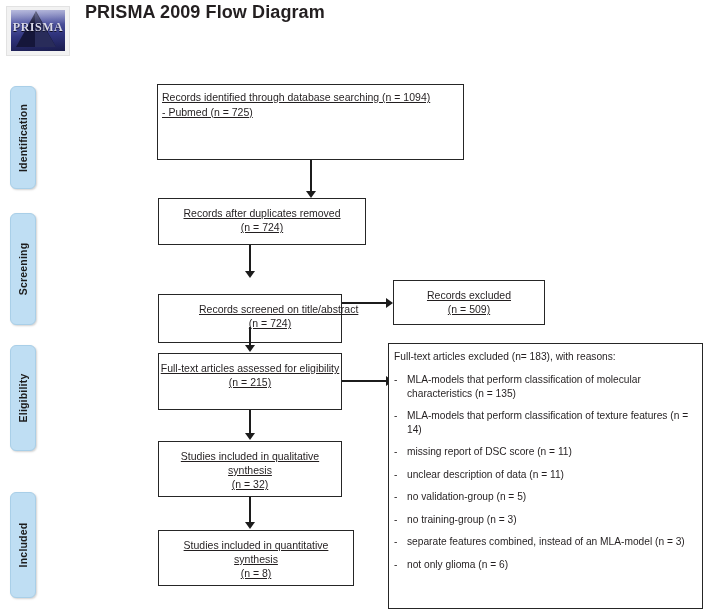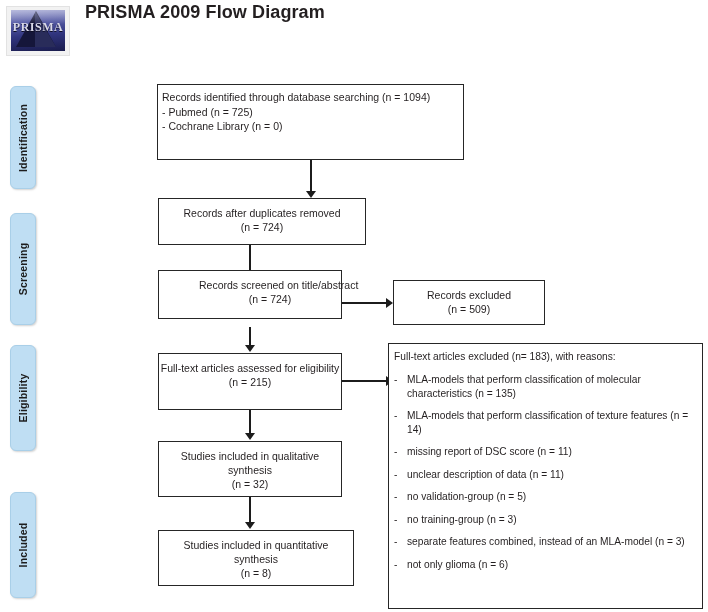--- a/index.html
+++ b/index.html
@@ -108,21 +108,21 @@
     position: absolute;
     box-sizing: border-box;
     background: #ffffff;
     border: 1.6px solid #262626;
     font-size: 10.5px;
     line-height: 14px;
     color: #231f20;
   }
   .flow-box.center { text-align: center; padding-top: 7px; }
   .flow-box.left   { text-align: left; }
-  .flow-box .bx-line { display: block; white-space: nowrap; }
+  .flow-box .bx-line { display: block; white-space: nowrap; text-decoration: underline; }
 
   #box-identified { padding: 5px 0 0 4px; }
   #box-identified .bx-line { line-height: 14.5px; }
 
   #box-excluded-reasons {
     padding: 6px 0 0 5px;
     font-size: 10.2px;
   }
   #box-excluded-reasons .reason-head {
     display: block;
@@ -190,35 +190,34 @@
 <div class="phase-bar" id="phase-eligibility" style="top:345px;height:104px;">
   <span class="phase-label">Eligibility</span>
 </div>
 <div class="phase-bar" id="phase-included" style="top:492px;height:104px;">
   <span class="phase-label">Included</span>
 </div>
 
 <div class="flow-box left" id="box-identified" style="left:157px;top:84px;width:307px;height:76px;">
   <span class="bx-line">Records identified through database searching (n = 1094)</span>
   <span class="bx-line">- Pubmed (n = 725)</span>
-  <span class="bx-line">- Cochrane Library (n = 0)</span>
 </div>
 
 <div class="conn-v" style="left:310px;top:160px;height:31px;"></div>
 <div class="arrow-down" style="left:306px;top:191px;"></div>
 
 <div class="flow-box center" id="box-duplicates" style="left:158px;top:198px;width:208px;height:47px;">
   <span class="bx-line">Records after duplicates removed</span>
   <span class="bx-line">(n = 724)</span>
 </div>
 
 <div class="conn-v" style="left:249px;top:245px;height:26px;"></div>
 <div class="arrow-down" style="left:245px;top:271px;"></div>
 
-<div class="flow-box center" id="box-screened" style="left:158px;top:270px;width:184px;height:49px;padding-left:40px;">
+<div class="flow-box center" id="box-screened" style="left:158px;top:294px;width:184px;height:49px;padding-left:40px;">
   <span class="bx-line">Records screened on title/abstract</span>
   <span class="bx-line">(n = 724)</span>
 </div>
 
 <div class="conn-h" style="left:342px;top:302px;width:46px;"></div>
 <div class="arrow-right" style="left:386px;top:298px;"></div>
 
 <div class="flow-box center" id="box-records-excluded" style="left:393px;top:280px;width:152px;height:45px;">
   <span class="bx-line">Records excluded</span>
   <span class="bx-line">(n = 509)</span>

